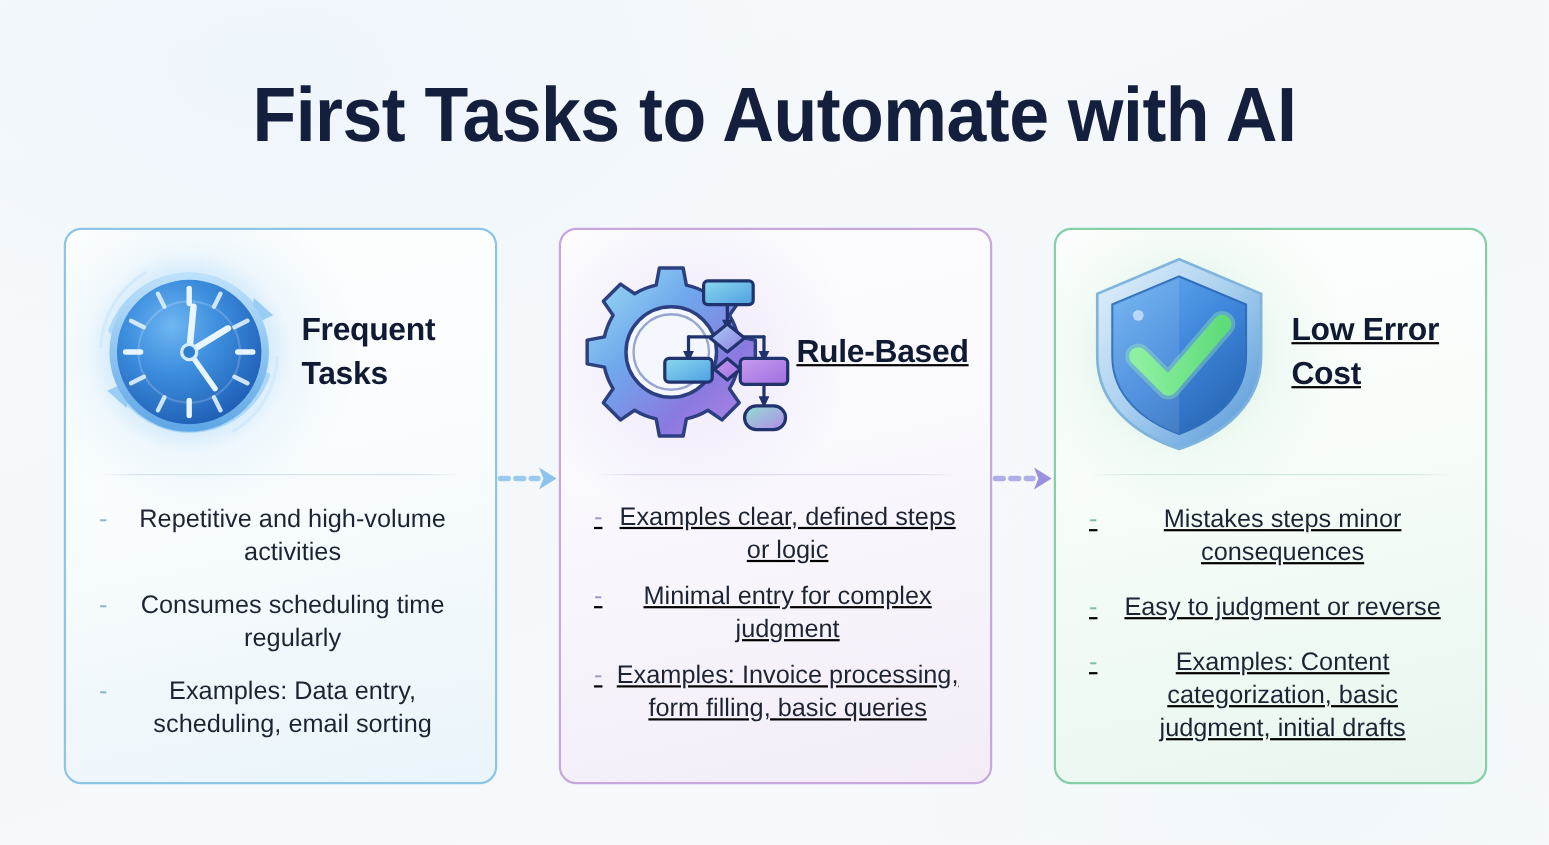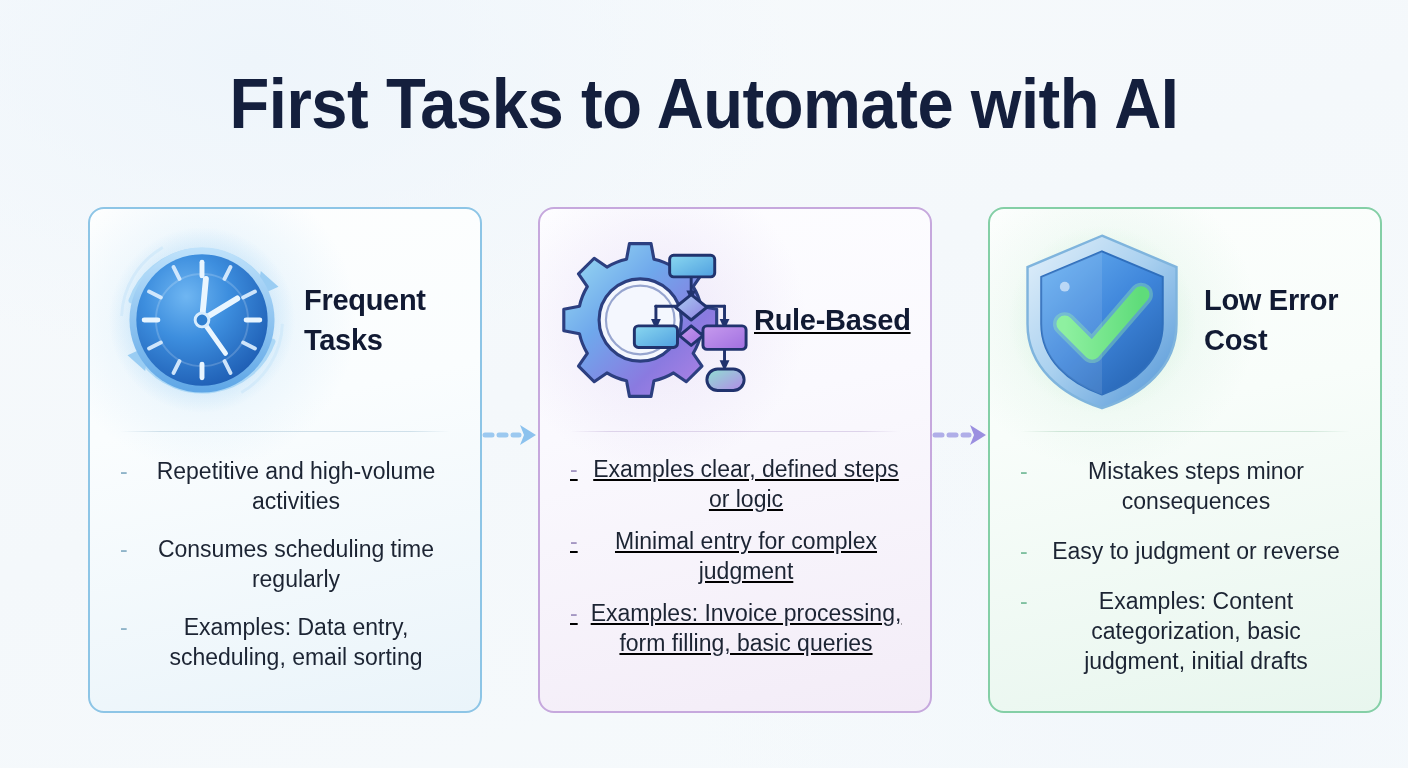--- a/index.html
+++ b/index.html
@@ -42,21 +42,20 @@
 
   
   .cards {
     position: absolute;
     top: 207px;
     left: 58px;
     width: 1148px;
     height: 506px;
     display: flex;
     align-items: stretch;
-    margin-left: 30px;
   }
 
   .card {
     position: relative;
     width: 394px;
     height: 506px;
     border-radius: 16px;
     border: 2px solid #9ccbe8;
     background: linear-gradient(168deg, #ffffff 0%, #fbfdff 42%, #eef6fb 100%);
     overflow: hidden;
@@ -68,20 +67,21 @@
     background: linear-gradient(168deg, #fdfefe 0%, #fafdfe 40%, #eaf4fa 100%);
   }
   .card.card-2 {
     border-color: #c6a8dd;
     background: linear-gradient(168deg, #fdfdff 0%, #faf9fe 40%, #f3ecf7 100%);
     text-decoration: underline;
   }
   .card.card-3 {
     border-color: #84cfa6;
     background: linear-gradient(168deg, #fcfefd 0%, #f8fdfa 40%, #e8f6ee 100%);
+    text-decoration: underline;
   }
 
   .card-glow {
     position: absolute;
     top: -40px; left: -50px;
     width: 330px; height: 300px;
     border-radius: 50%;
     pointer-events: none;
   }
   .card-1 .card-glow { background: radial-gradient(circle, rgba(170,214,245,0.38) 0%, rgba(170,214,245,0) 68%); }

